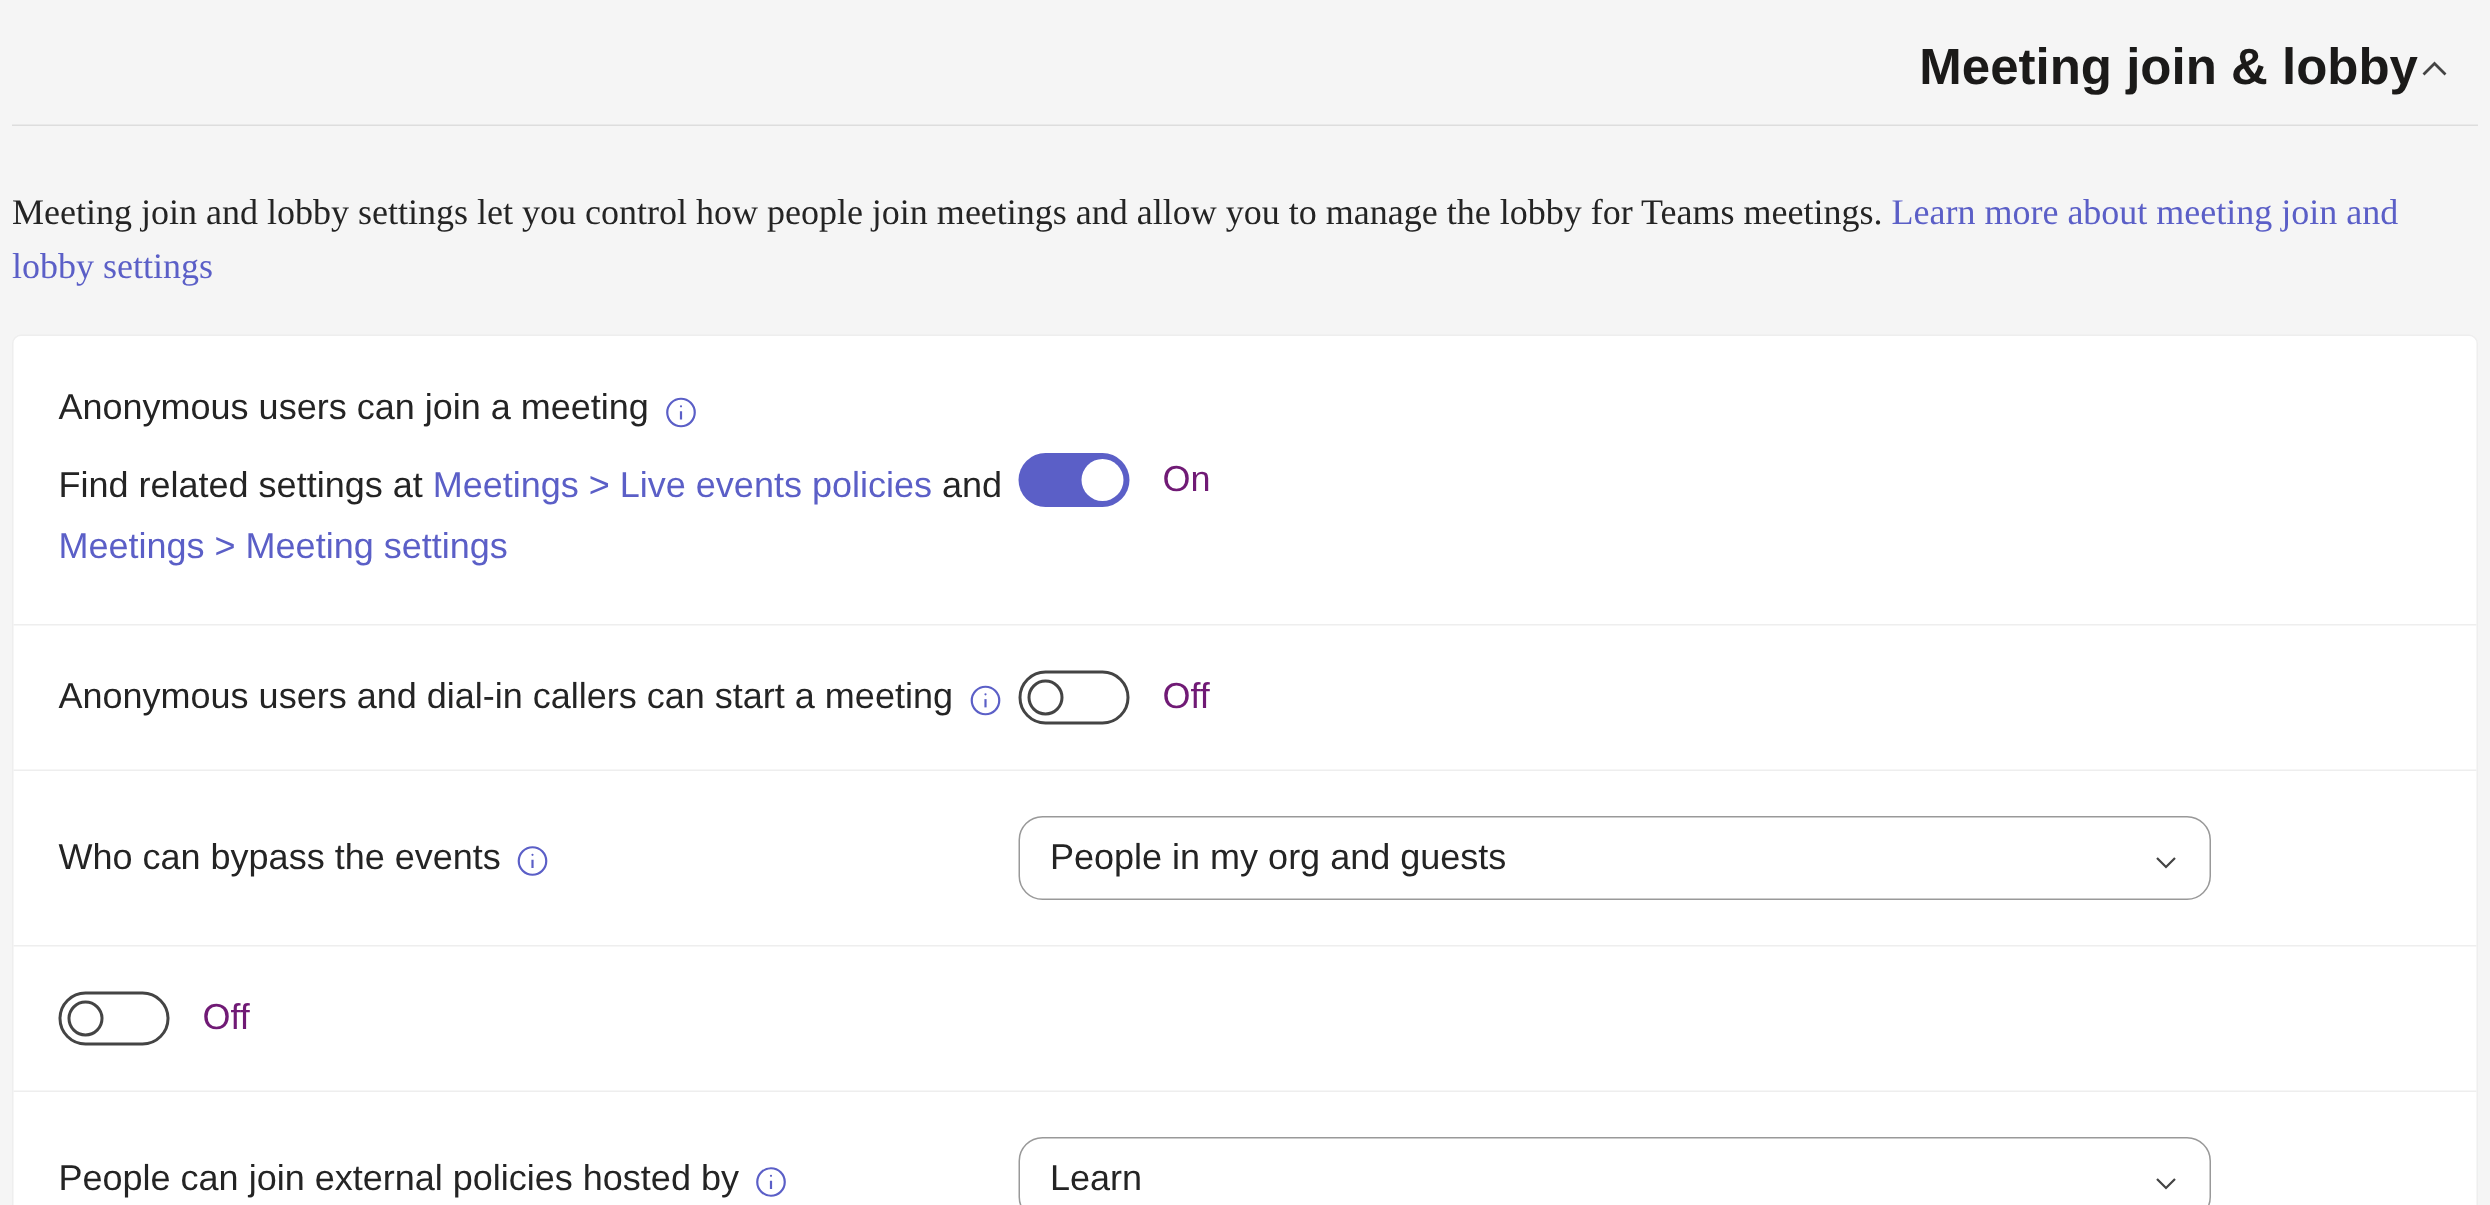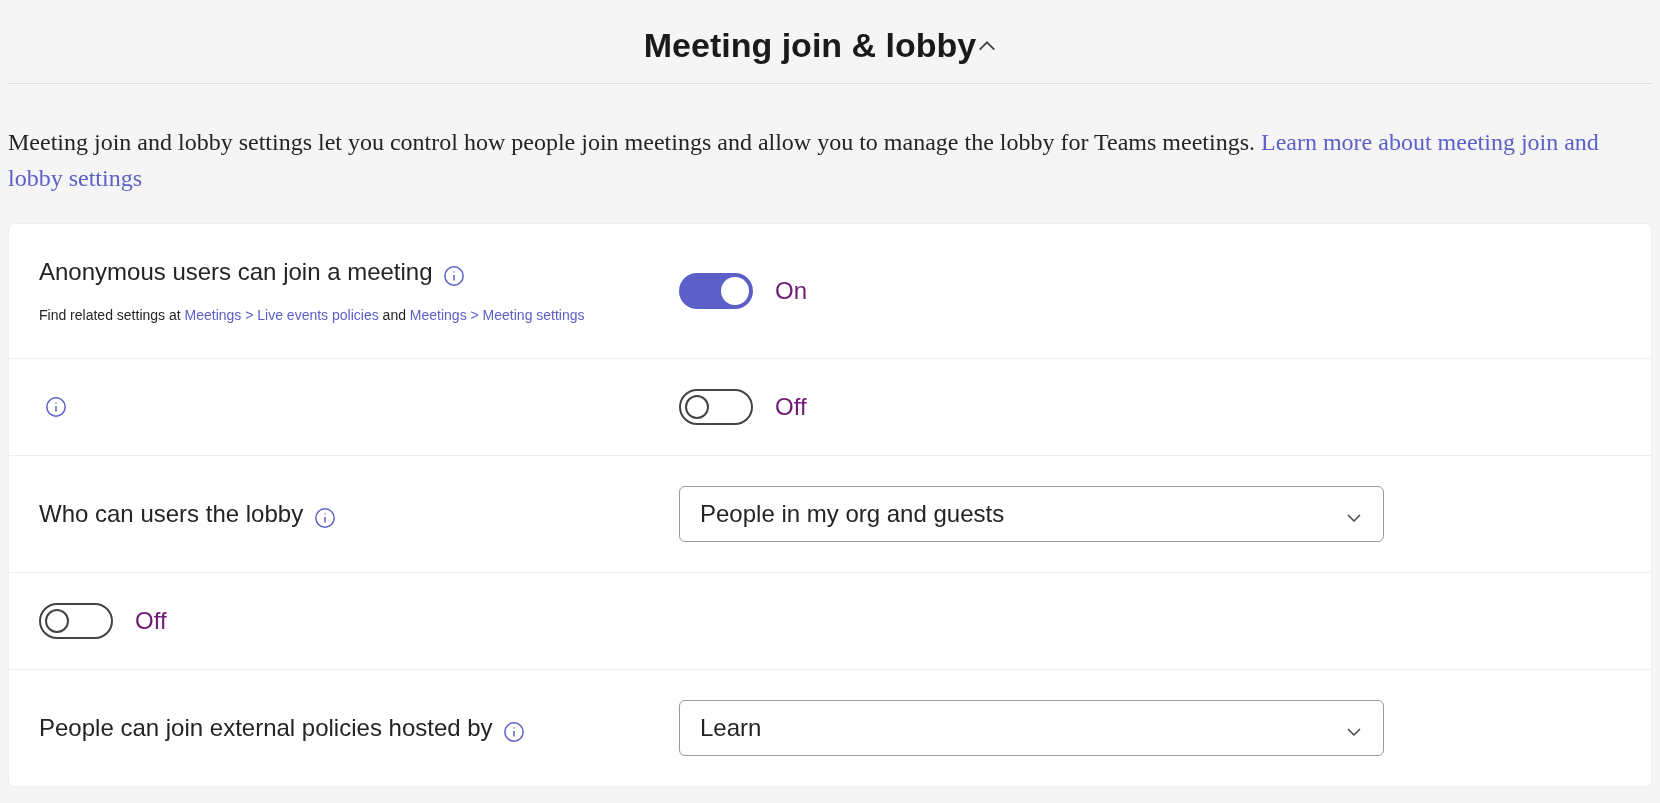--- a/index.html
+++ b/index.html
@@ -11,21 +11,21 @@
     font-family: "Segoe UI", -apple-system, BlinkMacSystemFont, sans-serif;
     background: #f5f5f5;
     width: 1660px;
     color: #242424;
   }
   .page {
     padding: 8px;
   }
   .section-header {
     display: flex;
-    justify-content: center;
+    justify-content: flex-end;
     align-items: center;
     padding: 18px 0 18px 0;
     border-bottom: 1px solid #ddd;
   }
   .section-title {
     font-size: 34px;
     font-weight: 700;
     color: #1b1a19;
   }
   .chevron-up {
@@ -67,21 +67,21 @@
     flex-shrink: 0;
   }
   .setting-label {
     font-size: 24px;
     color: #242424;
     line-height: 1.5;
     display: inline;
   }
   .setting-sublabel {
     margin-top: 14px;
-    font-size: 14px;
+    font-size: 24px;
     color: #242424;
     line-height: 1.7;
   }
   .setting-control-col {
     flex: 1;
     display: flex;
     align-items: center;
     gap: 22px;
   }
   .info-icon {
@@ -126,25 +126,25 @@
     height: 24px;
     background: #fff;
     border: 2px solid #444;
     border-radius: 50%;
   }
   .toggle-state {
     font-size: 24px;
     color: #701a75;
   }
   .dropdown {
-    width: 705px;
+    width: 795px;
     max-width: 100%;
     height: 56px;
     border: 1px solid #999;
-    border-radius: 6px;
+    border-radius: 16px;
     background: #fff;
     display: flex;
     align-items: center;
     justify-content: space-between;
     padding: 0 20px;
     font-size: 24px;
     cursor: pointer;
   }
   .dropdown .chev {
     width: 18px;
@@ -194,39 +194,40 @@
       <div class="setting-control-col">
         <div class="toggle on">
           <div class="knob"></div>
         </div>
         <span class="toggle-state">On</span>
       </div>
     </div>
 
     <div class="setting-row">
       <div class="setting-label-col">
+        <span class="setting-label">Anonymous users and dial-in callers can start a meeting</span>
         <span class="info-icon">
           <svg viewBox="0 0 24 24" fill="none" stroke="#5b5fc7" stroke-width="1.6">
             <circle cx="12" cy="12" r="10"></circle>
             <circle cx="12" cy="7.5" r="0.8" fill="#5b5fc7" stroke="none"></circle>
             <line x1="12" y1="11" x2="12" y2="17"></line>
           </svg>
         </span>
       </div>
       <div class="setting-control-col">
         <div class="toggle off">
           <div class="knob"></div>
         </div>
         <span class="toggle-state">Off</span>
       </div>
     </div>
 
     <div class="setting-row">
       <div class="setting-label-col">
-        <span class="setting-label">Who can users the lobby</span>
+        <span class="setting-label">Who can bypass the events</span>
         <span class="info-icon">
           <svg viewBox="0 0 24 24" fill="none" stroke="#5b5fc7" stroke-width="1.6">
             <circle cx="12" cy="12" r="10"></circle>
             <circle cx="12" cy="7.5" r="0.8" fill="#5b5fc7" stroke="none"></circle>
             <line x1="12" y1="11" x2="12" y2="17"></line>
           </svg>
         </span>
       </div>
       <div class="setting-control-col">
         <div class="dropdown">

